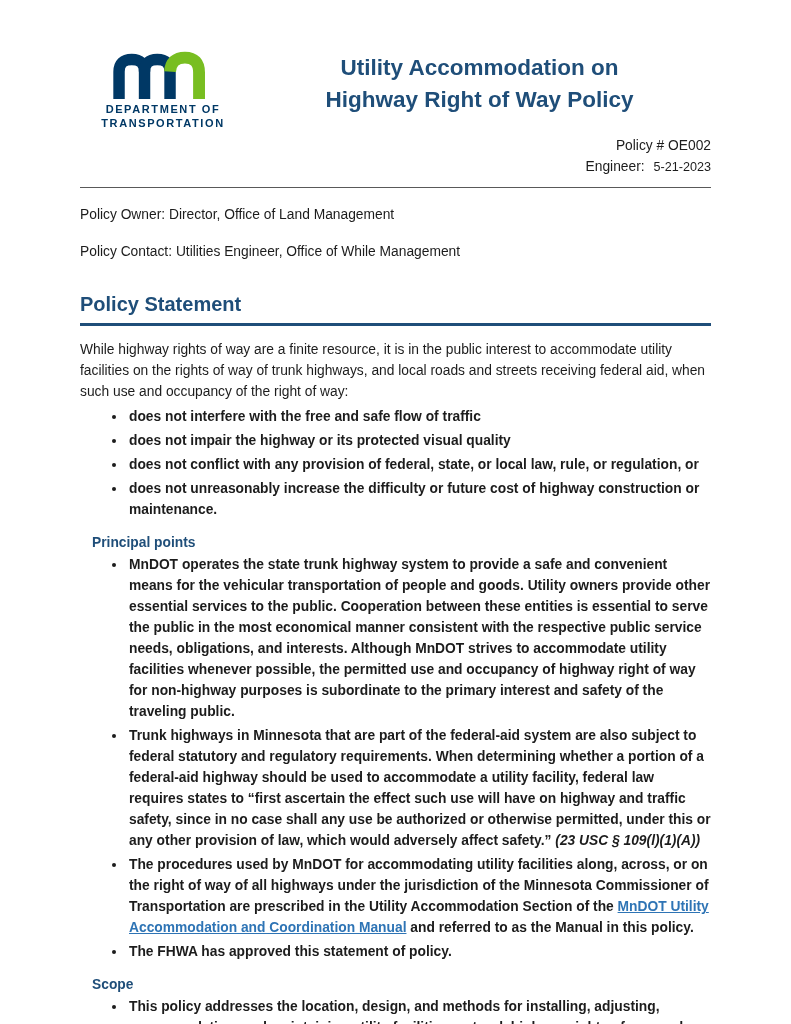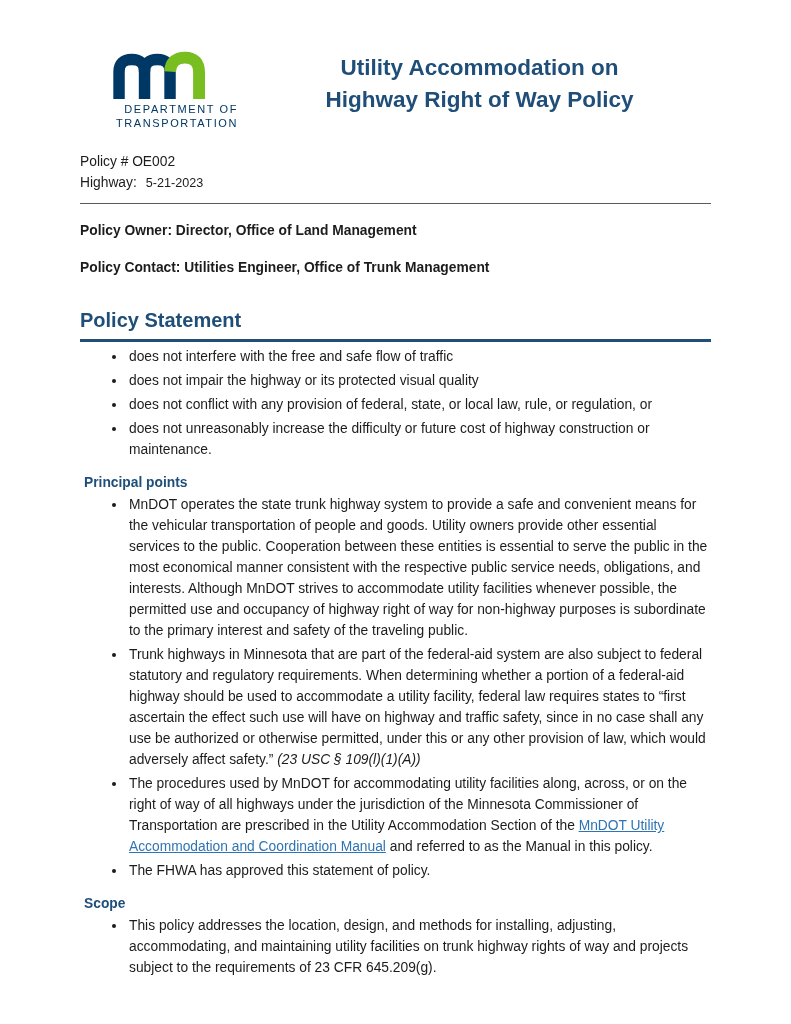--- a/index.html
+++ b/index.html
@@ -6,45 +6,45 @@
   body{
     width:791px;height:1024px;overflow:hidden;background:#ffffff;
     font-family:"Liberation Sans",sans-serif;color:#1c1c1c;
   }
   .page{box-sizing:border-box;width:791px;height:1024px;padding:48px 80px 0 80px;}
 
   
   .doc-header{display:grid;grid-template-columns:168px 1fr;align-items:start;}
   .logo{width:150px;text-align:center;padding-left:8px;}
   .logo svg{display:block;margin:0 auto 3px auto;}
-  .dept{font-size:11px;font-weight:normal;color:var(--logo-navy,#003865);
-        letter-spacing:1.6px;line-height:1.3;white-space:nowrap;text-align:right;}
+  .dept{font-size:11px;font-weight:bold;color:var(--logo-navy,#003865);
+        letter-spacing:1.6px;line-height:1.3;white-space:nowrap;}
   .titleblock{text-align:center;padding-top:4px;}
   .doc-title{margin:0;font-size:22.5px;line-height:1.42;font-weight:bold;
              color:var(--heading-blue,#1f4e79);}
 
   
-  .meta{text-align:left;font-size:13.8px;margin-top:20px;line-height:1.55;}
+  .meta{text-align:right;font-size:13.8px;margin-top:4px;line-height:1.55;}
   .meta .date{font-size:12.6px;margin-left:9px;}
   .thin-rule{border:none;border-top:1.5px solid var(--rule-gray,#595959);margin:10px 0 0 0;}
 
-  .info-line{margin:17px 0 0 0;font-size:13.8px;line-height:1.45;font-weight:bold;}
+  .info-line{margin:17px 0 0 0;font-size:13.8px;line-height:1.45;}
 
   
   h2.section{margin:30px 0 0 0;font-size:20px;font-weight:bold;
              color:var(--heading-blue,#1f4e79);line-height:1.2;}
   .blue-rule{height:3px;background:var(--heading-blue,#1f4e79);margin-top:7px;}
 
   p.intro{font-size:13.8px;line-height:21px;margin:13px 0 0 0;}
 
   ul.bullets{margin:4px 0 0 0;padding-left:47px;font-size:13.8px;line-height:21px;
              list-style-type:disc;}
-  ul.bullets li{margin:0 0 3px 0;padding-left:2px;}
+  ul.bullets li{margin:0 0 3px 0;padding-left:2px;font-weight:bold;}
 
-  h3.sub{margin:15px 0 3px 4px;font-size:13.8px;font-weight:bold;
+  h3.sub{margin:15px 0 3px 12px;font-size:13.8px;font-weight:bold;
          color:var(--heading-blue,#1f4e79);}
 
   .italic{font-style:italic;margin-top:45px;}
   .doc-link{color:var(--link-blue,#2e74b5);text-decoration:underline;cursor:pointer;}
 </style>
 </head>
 <body>
 
 <div class="page">
 
@@ -58,31 +58,32 @@
       <div class="dept">DEPARTMENT OF</div>
       <div class="dept">TRANSPORTATION</div>
     </div>
     <div class="titleblock">
       <h1 class="doc-title"><span>Utility Accommodation on</span><br><span>Highway Right of Way Policy</span></h1>
     </div>
   </header>
 
   <div class="meta">
     <div>Policy # OE002</div>
-    <div><span>Highway:</span><span class="date">5-21-2023</span></div>
+    <div><span>Engineer:</span><span class="date">5-21-2023</span></div>
   </div>
 
   <hr class="thin-rule">
 
   <p class="info-line"><span>Policy Owner:</span> <span>Director, Office of Land Management</span></p>
-  <p class="info-line"><span>Policy Contact:</span> <span>Utilities Engineer, Office of Trunk Management</span></p>
+  <p class="info-line"><span>Policy Contact:</span> <span>Utilities Engineer, Office of While Management</span></p>
 
   <h2 class="section">Policy Statement</h2>
   <div class="blue-rule"></div>
 
+  <p class="intro">While highway rights of way are a finite resource, it is in the public interest to accommodate utility facilities on the rights of way of trunk highways, and local roads and streets receiving federal aid, when such use and occupancy of the right of way:</p>
 
   <ul class="bullets">
       <li><span>does not interfere with the free and safe flow of traffic</span></li>
       <li><span>does not impair the highway or its protected visual quality</span></li>
       <li><span>does not conflict with any provision of federal, state, or local law, rule, or regulation, or</span></li>
       <li><span>does not unreasonably increase the difficulty or future cost of highway construction or maintenance.</span></li>
     </ul>
 
   <h3 class="sub">Principal points</h3>
   <ul class="bullets">

